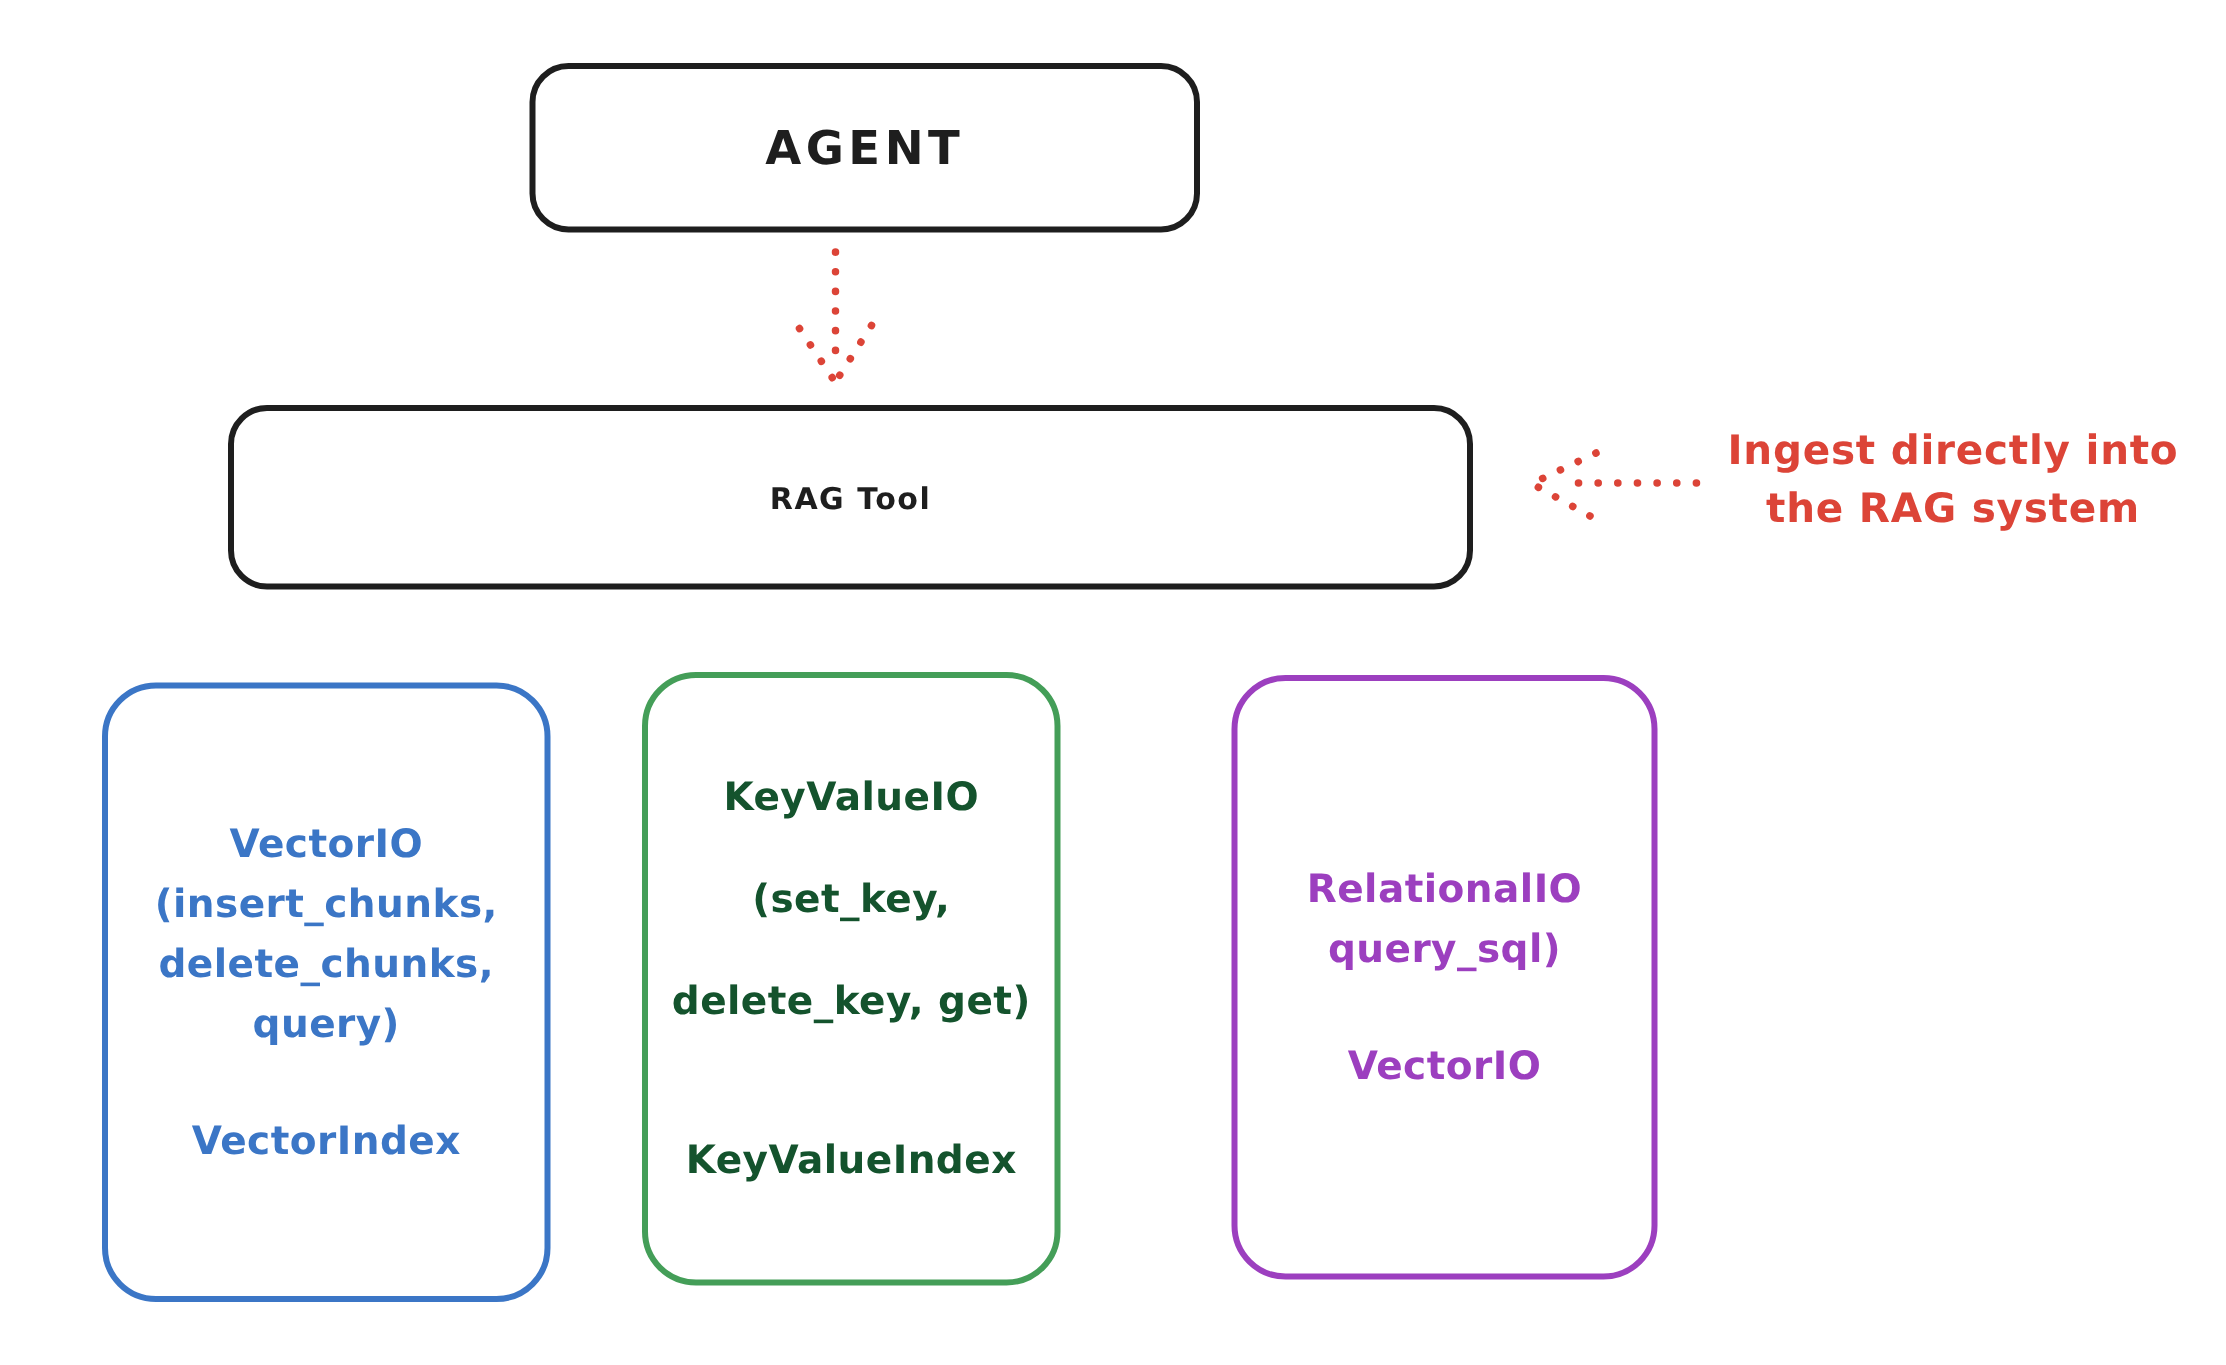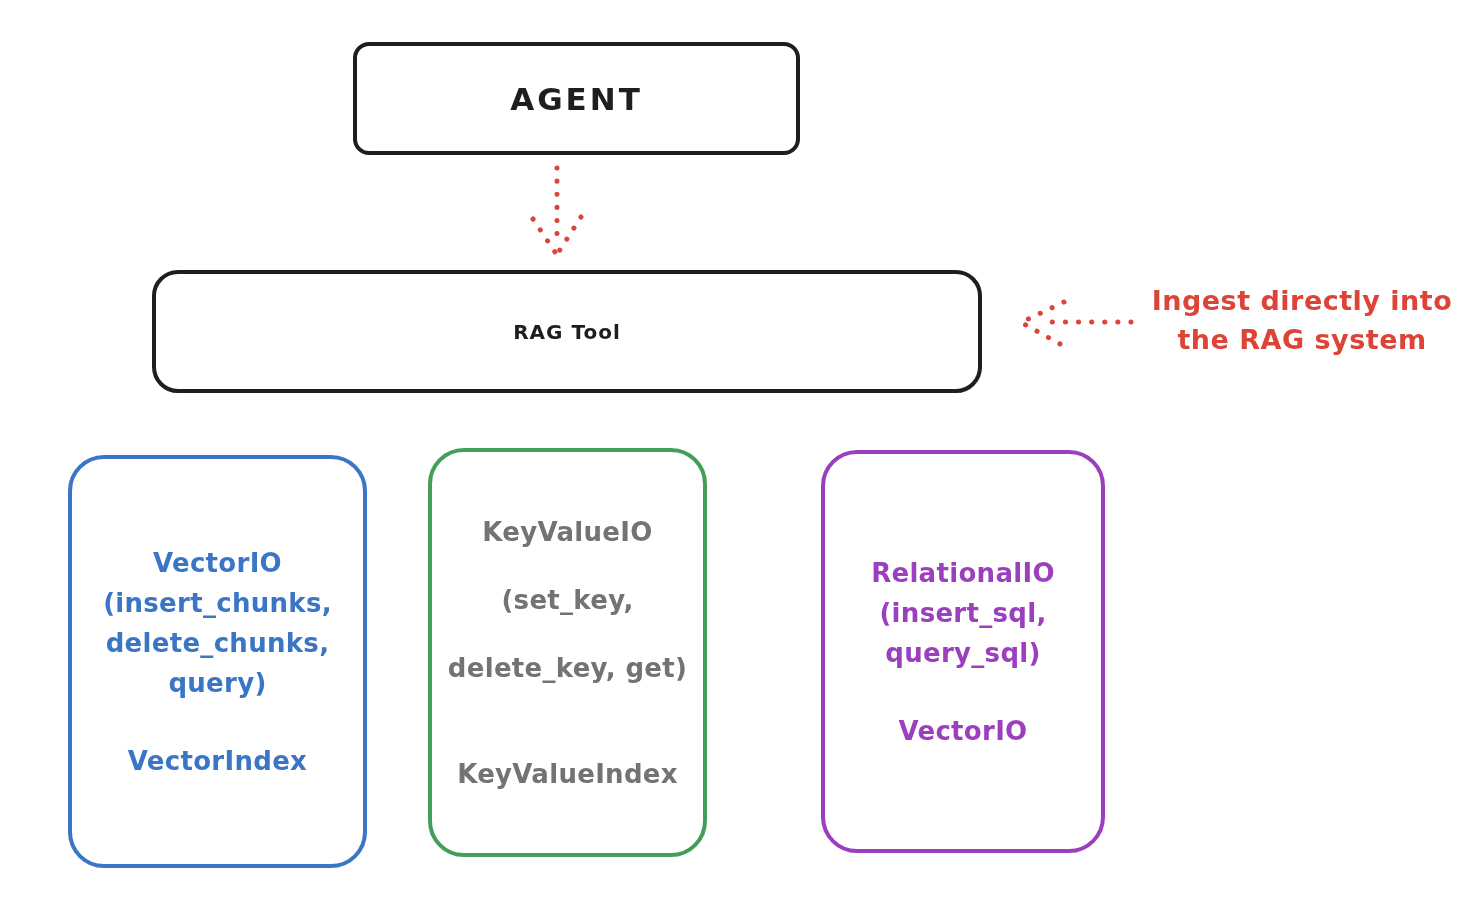--- a/index.html
+++ b/index.html
@@ -35,21 +35,21 @@
     background: #ffffff;
     display: flex;
     align-items: center;
     justify-content: center;
     color: #1e1e1e;
     font-weight: bold;
     box-sizing: border-box;
   }
   .node.agent {
     left: 353px; top: 42px; width: 447px; height: 113px;
-    font-size: 31px; letter-spacing: 3px; border-radius: 16px;
+    font-size: 31px; letter-spacing: 3px;
   }
   .node.rag {
     left: 152px; top: 270px; width: 830px; height: 123px;
     font-size: 20px; letter-spacing: 1px;
   }
   .annotation {
     position: absolute;
     left: 1130px; top: 281px; width: 344px;
     text-align: center;
     color: #dc4437;
@@ -73,21 +73,21 @@
     line-height: 40px;
     letter-spacing: 0.3px;
   }
   .storage .index-label { margin-top: 38px; }
   .storage.blue {
     left: 68px; top: 455px; width: 299px; height: 413px;
     border: 4px solid #3b76c6; color: #3b76c6;
   }
   .storage.green {
     left: 428px; top: 448px; width: 279px; height: 409px;
-    border: 4px solid #449e58; color: #737373; gap: 28px;
+    border: 4px solid #449e58; color: #14532d; gap: 28px;
   }
   .storage.purple {
     left: 821px; top: 450px; width: 284px; height: 403px;
     border: 4px solid #9c3fbf; color: #9c3fbf;
   }
 </style>
 </head>
 <body>
 
 <div class="canvas">
@@ -128,18 +128,17 @@
 
   <div class="storage green">
     <div>KeyValueIO</div>
     <div>(set_key,</div>
     <div>delete_key, get)</div>
     <div class="index-label">KeyValueIndex</div>
   </div>
 
   <div class="storage purple">
     <div>RelationalIO</div>
-    <div>(insert_sql,</div>
     <div>query_sql)</div>
     <div class="index-label">VectorIO</div>
   </div>
 
 </div>
 
 </body></html>

